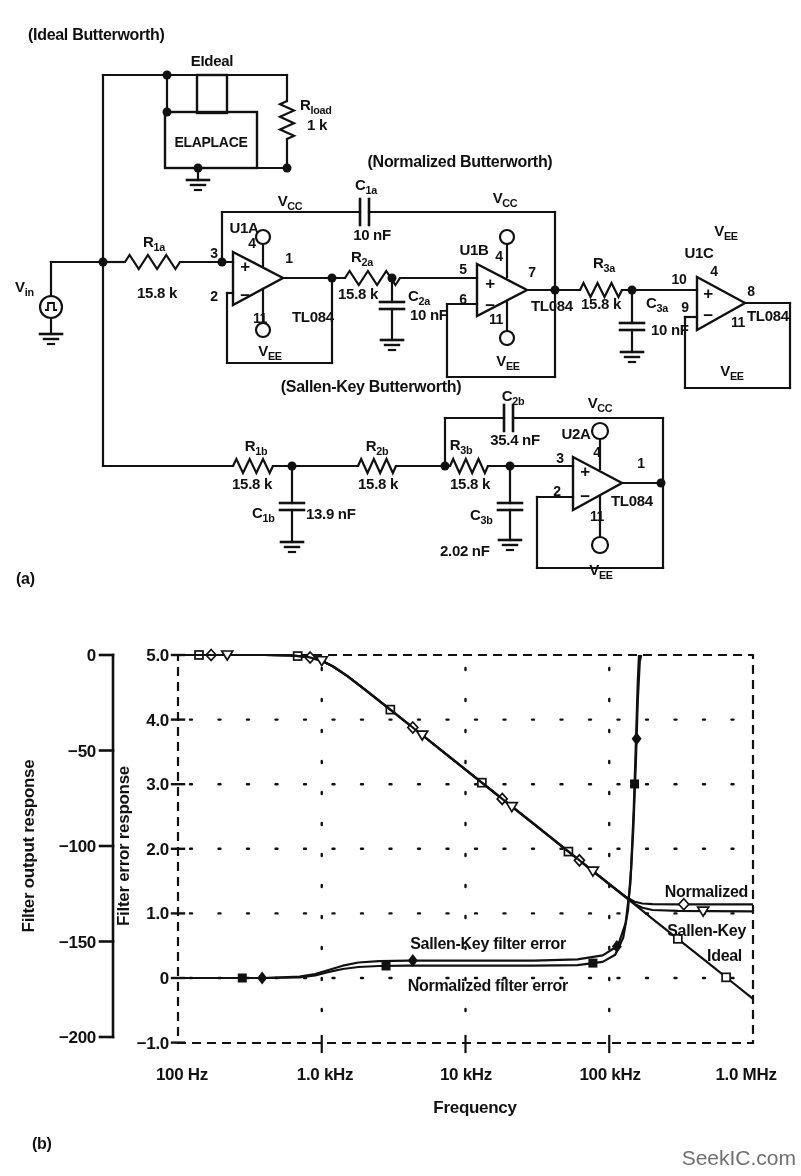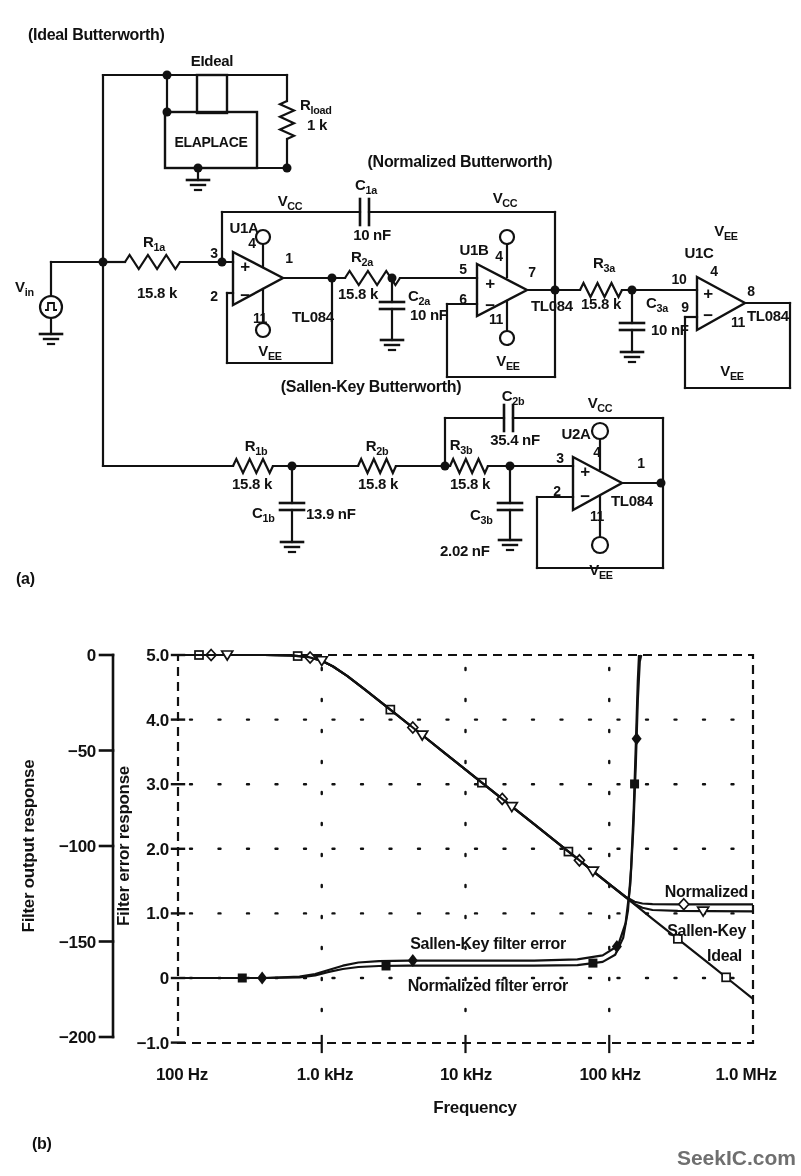--- a/index.html
+++ b/index.html
@@ -1,19 +1,19 @@
 <!DOCTYPE html>
 <html><head>
 <meta charset="utf-8">
 <style>
   html,body{margin:0;padding:0;background:#fff;}
   .page{position:relative;width:801px;height:1176px;background:#fff;overflow:hidden;
         font-family:"Liberation Sans", sans-serif;}
   svg text{font-family:"Liberation Sans", sans-serif;font-weight:700;fill:#111;letter-spacing:-0.3px;}
-  .watermark{position:absolute;right:5px;bottom:6px;font-size:21px;font-weight:700;
+  .watermark{position:absolute;right:5px;bottom:6px;font-size:21px;font-weight:400;
              font-family:"Liberation Sans", sans-serif;}
 </style>
 </head>
 <body>
 
 <div class="page">
   <svg width="801" height="1176" viewBox="0 0 801 1176" xmlns="http://www.w3.org/2000/svg">
     <g>
         <line x1="103" y1="75" x2="197" y2="75" stroke="#111111" stroke-width="2.2" stroke-linecap="square"></line>
         <line x1="227" y1="75" x2="287" y2="75" stroke="#111111" stroke-width="2.2" stroke-linecap="square"></line>

